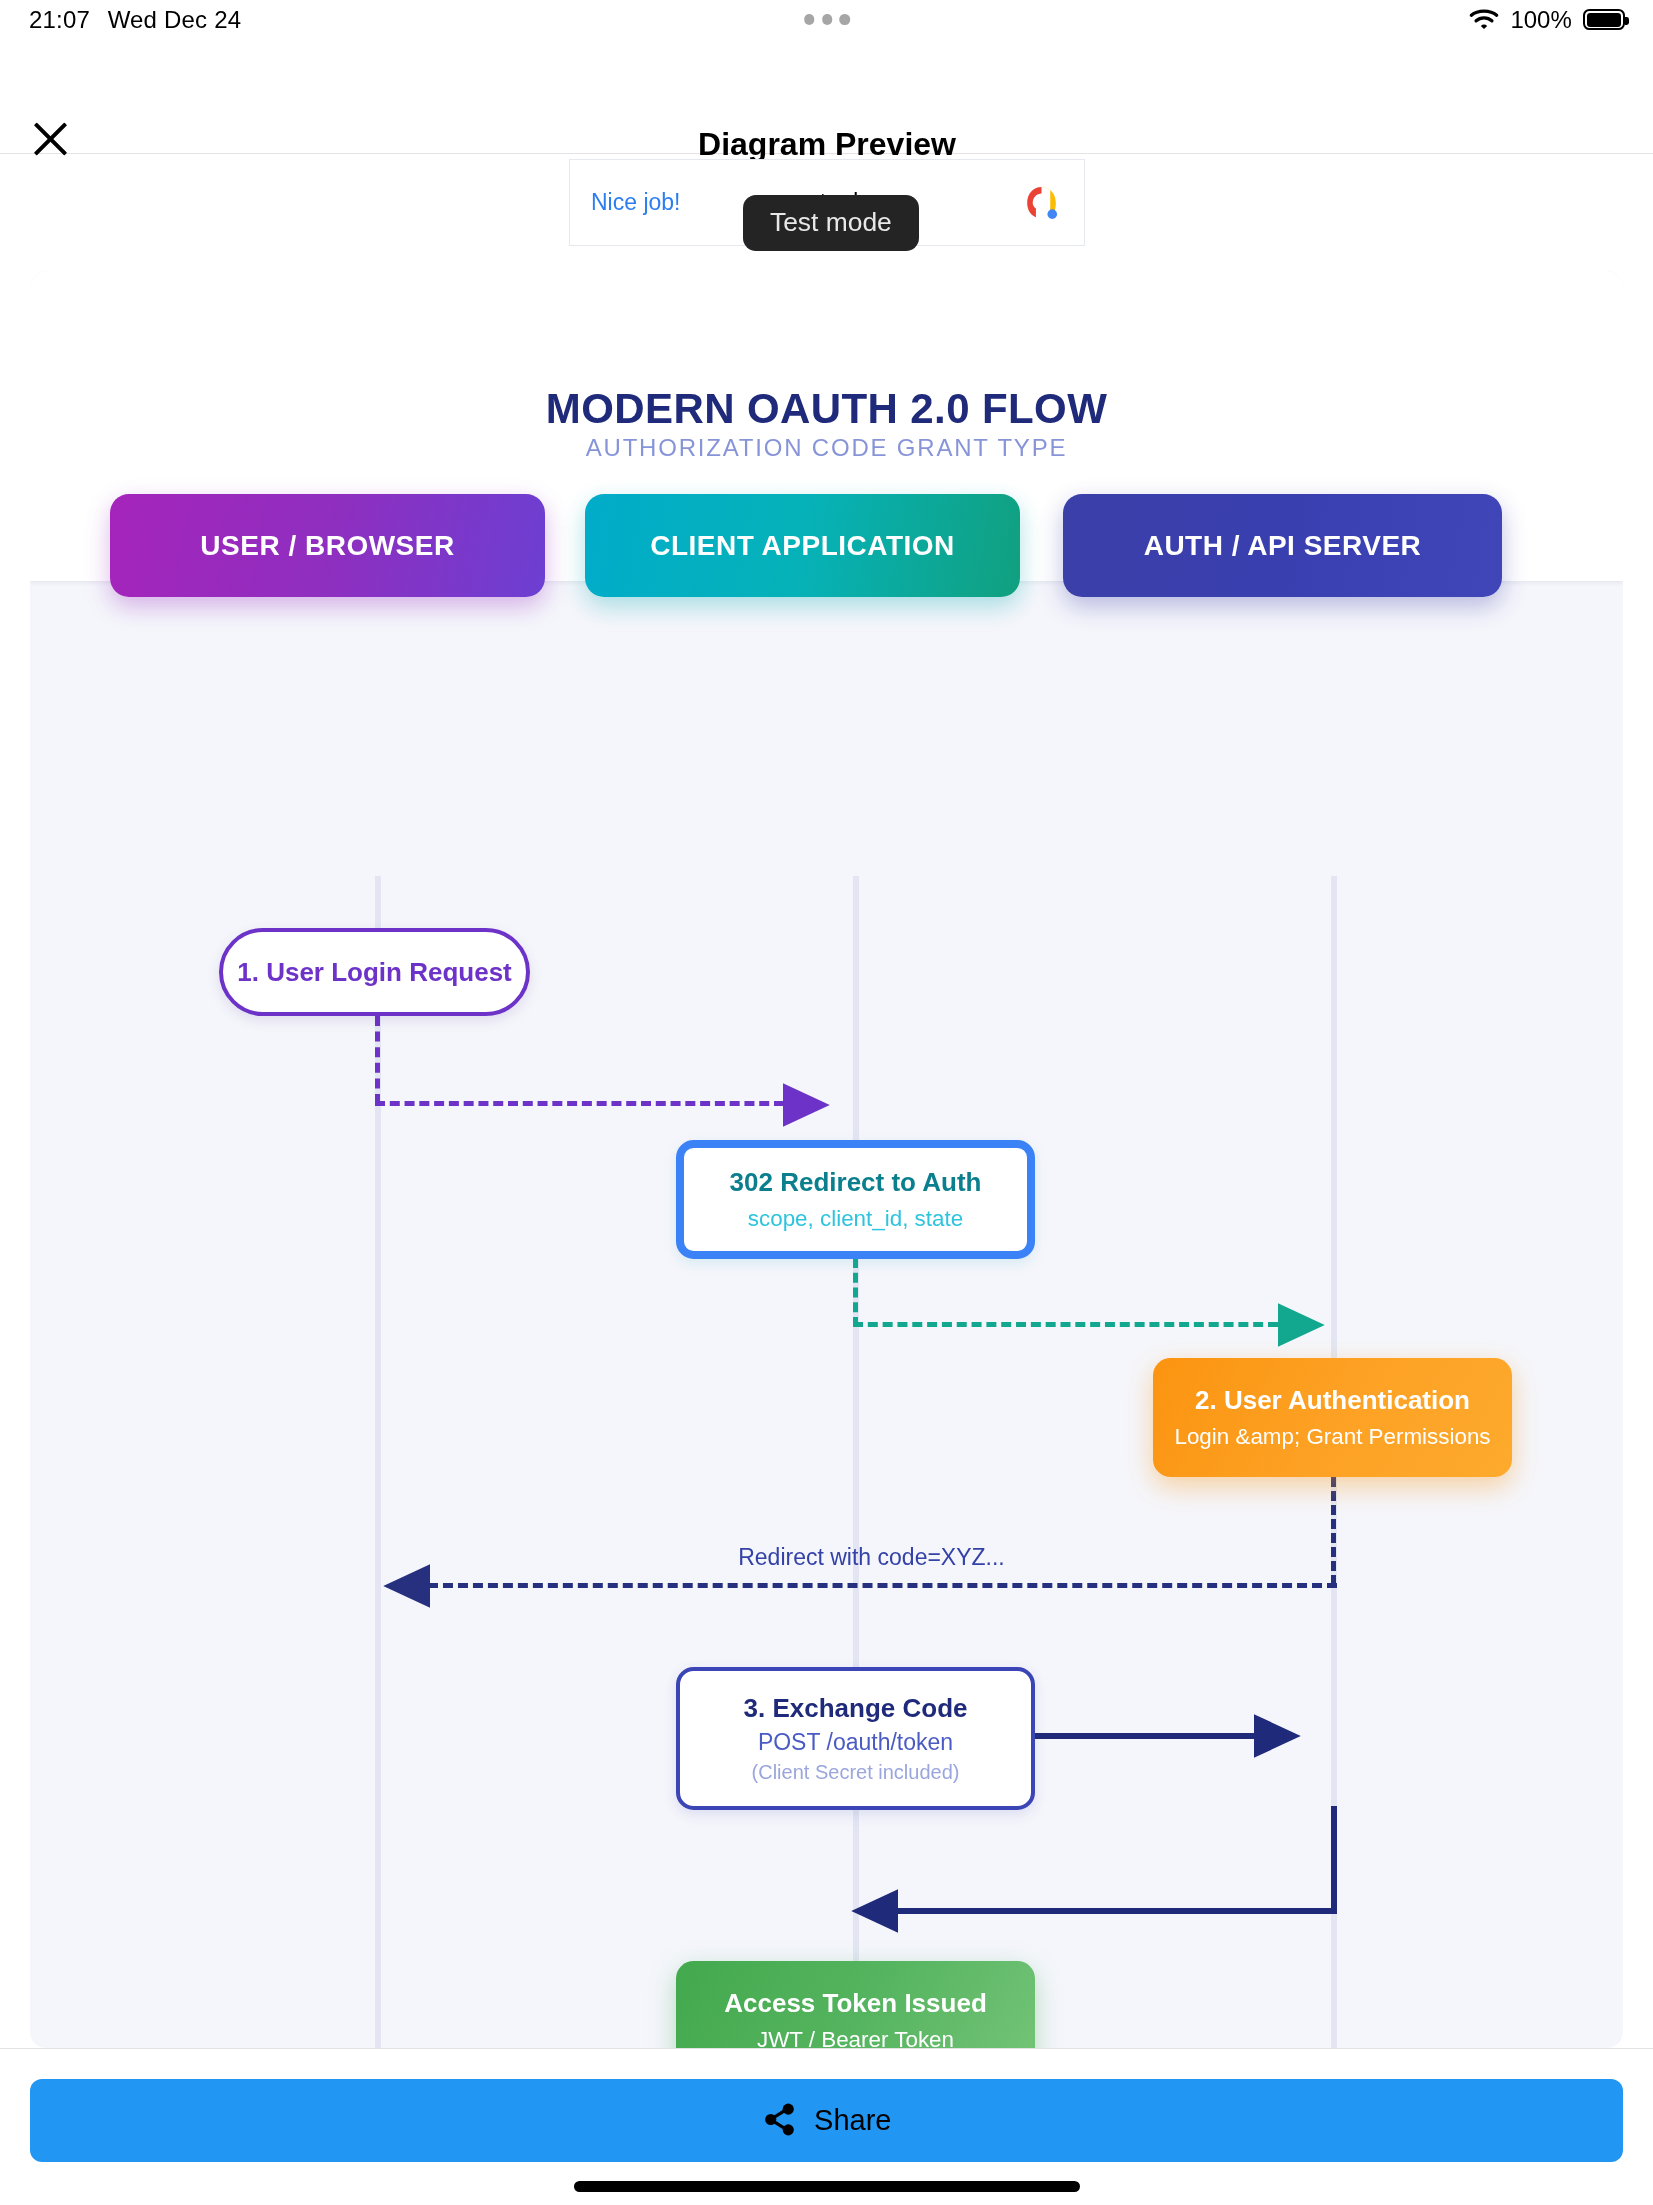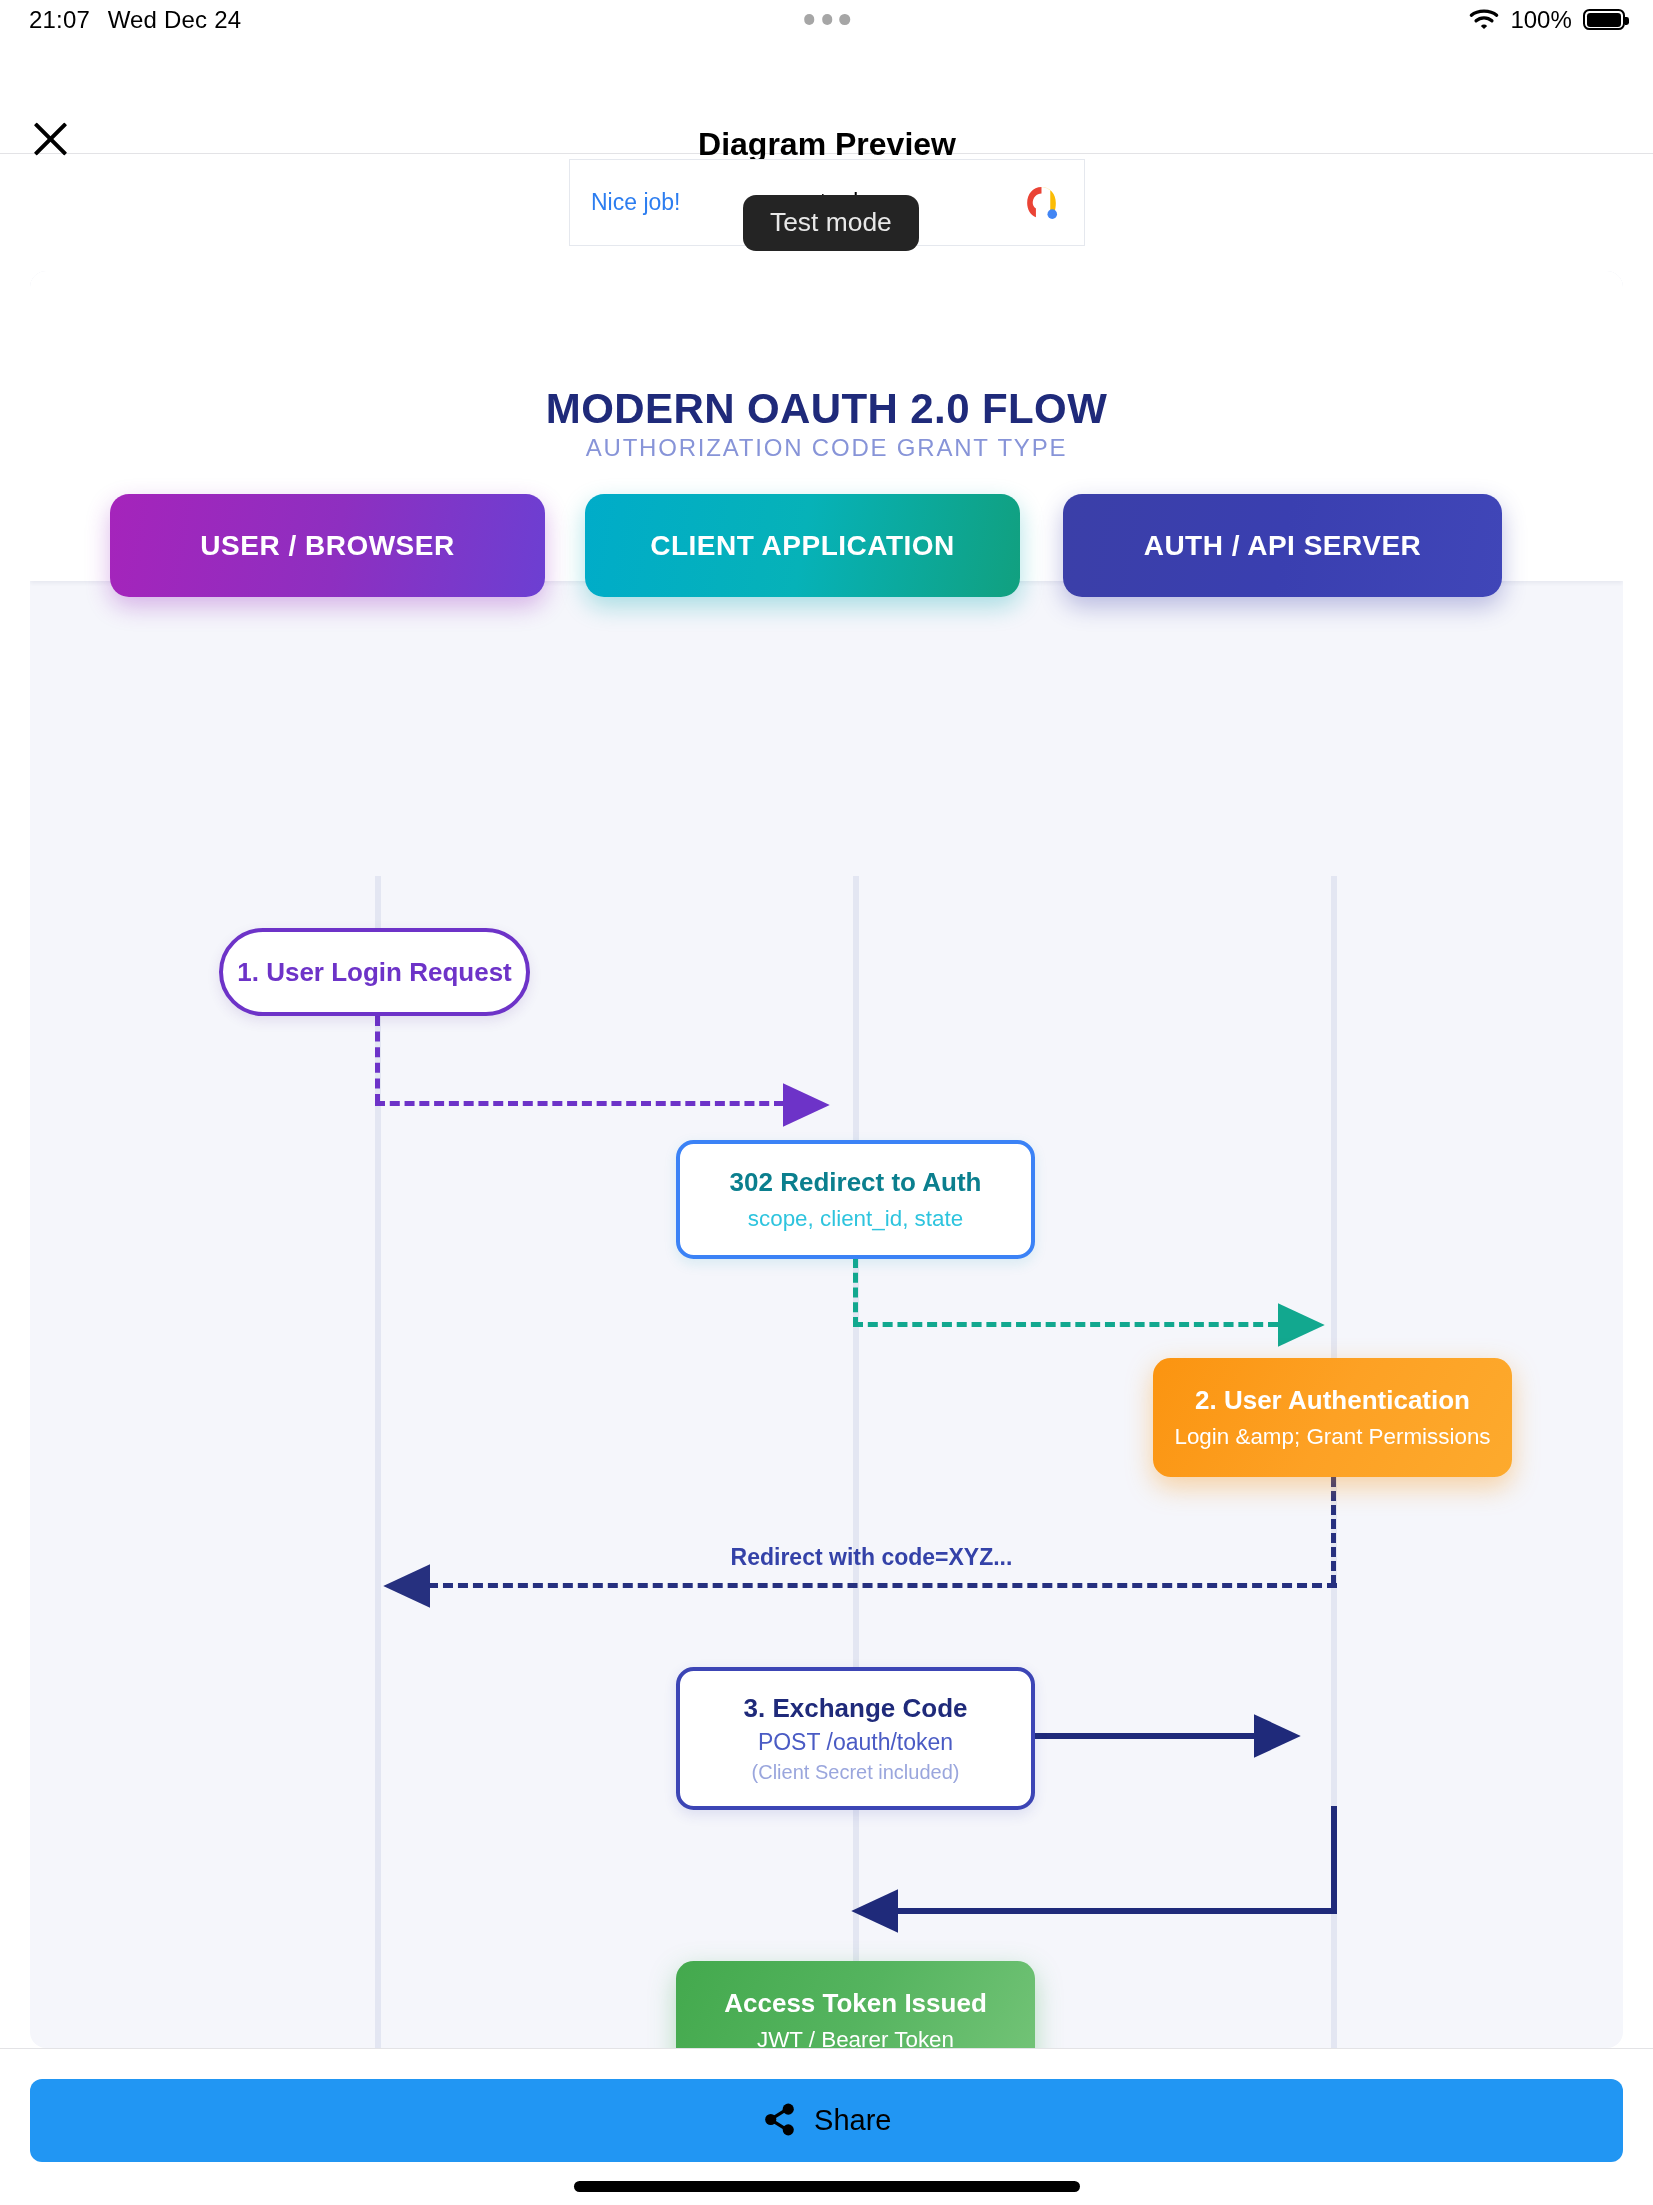--- a/index.html
+++ b/index.html
@@ -142,21 +142,21 @@
   .pill {
     left: 189px; top: 657px; width: 311px; height: 88px;
     border: 4px solid #6d33c8; background: #fff; border-radius: 46px;
     display: flex; align-items: center; justify-content: center;
     box-shadow: 0 4.8px 13px rgba(80,40,150,.12);
   }
   .pill .t1 { font-size: 26px; color: #6d33c8; }
 
   .box-redirect {
     left: 646px; top: 869px; width: 359px; height: 119px;
-    border: 4px solid #3b82f6; background: #fff; border-radius: 17.6px;
+    border: 8px solid #3b82f6; background: #fff; border-radius: 17.6px;
     display: flex; flex-direction: column; align-items: center; justify-content: center; gap: 7.2px;
     box-shadow: 0 4.8px 13px rgba(20,160,180,.12);
   }
   .box-redirect .t1 { font-size: 26px; color: #0b7f8e; }
   .box-redirect .t2 { font-size: 22.4px; color: #2ec4de; }
 
   .box-auth {
     left: 1123px; top: 1087px; width: 359px; height: 119px;
     border-radius: 17.6px;
     background: linear-gradient(120deg,#fb9410 0%,#fda124 50%,#fdaa2d 100%);
@@ -210,21 +210,21 @@
   .v-dash-navy {
     left: 1301px; top: 1206px; width: 0; height: 108px;
     border-left: 5.6px dashed #26307f;
   }
   .h-dash-navy {
     left: 398px; top: 1312px; height: 0; width: 909px;
     border-top: 5.6px dashed #26307f;
   }
   .lbl-redirect {
     left: 657px; top: 1273px; width: 369px; text-align: center;
-    font-size: 23px; font-weight: bold; color: #3442a8;
+    font-size: 23px; font-weight: normal; color: #3442a8;
   }
 
   .h-solid-navy {
     left: 1005px; top: 1462px; height: 5.6px; width: 226px; background: #1f2a7a;
   }
   .return-navy-v { left: 1301px; top: 1535px; width: 5.6px; height: 108px; background: #1f2a7a; }
   .return-navy-h { left: 841px; top: 1637px; height: 5.6px; width: 466px; background: #1f2a7a; }
 
   
   .sharebar {

